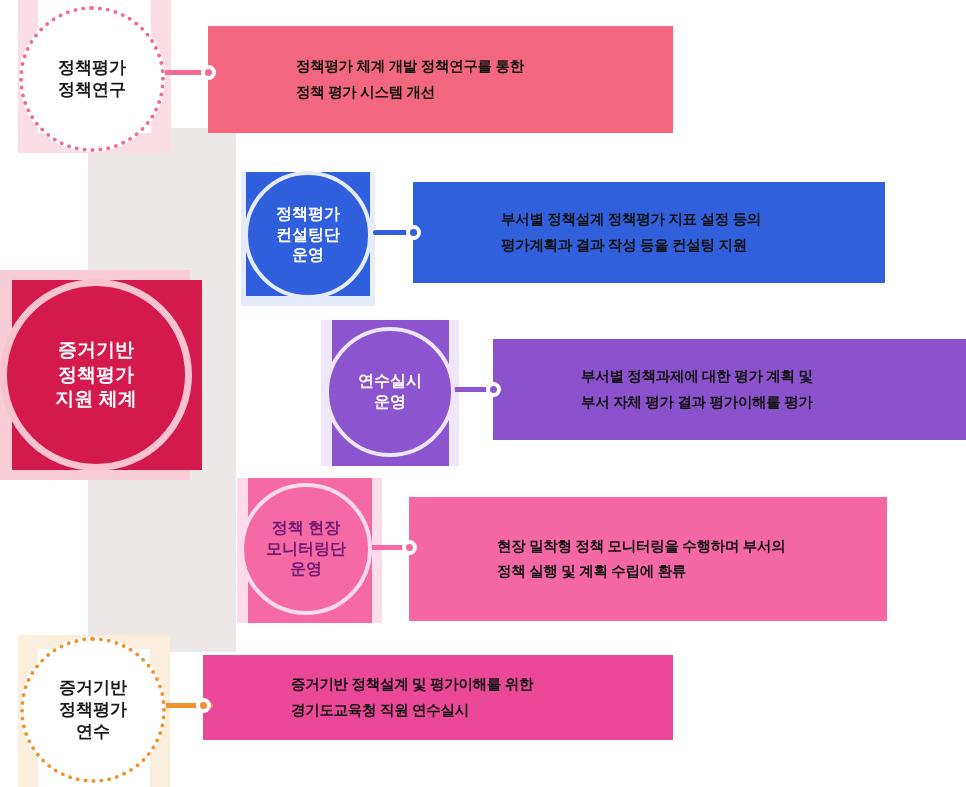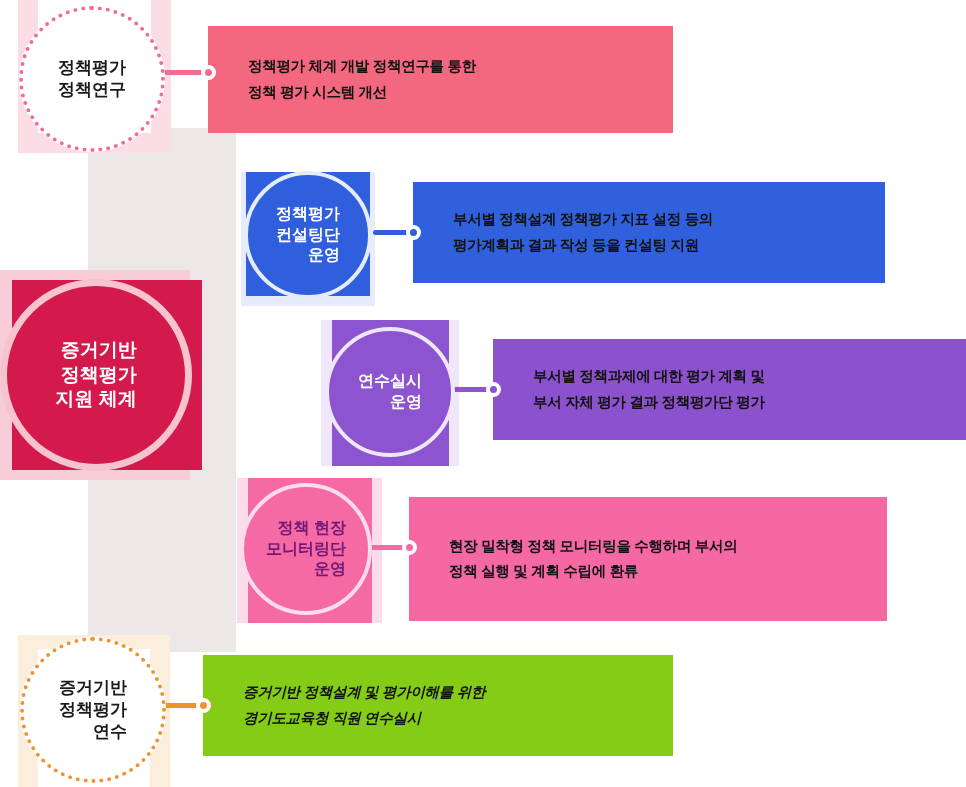--- a/index.html
+++ b/index.html
@@ -7,36 +7,36 @@
   #stage{position:relative;width:966px;height:787px;overflow:hidden;background:#fff;}
 
   
   .spine{position:absolute;background:#ebe8e7;}
 
   
   .sq{position:absolute;}
   .sq-inner{position:absolute;background:#ffffff;}
 
   
-  .circ{position:absolute;border-radius:50%;display:flex;align-items:center;justify-content:center;text-align:right;box-sizing:border-box;}
+  .circ{position:absolute;border-radius:50%;display:flex;align-items:center;justify-content:center;text-align:center;box-sizing:border-box;}
   .circ .clabel{line-height:1.30;font-weight:bold;white-space:pre-line;}
 
   
   .hub{width:192px;height:192px;background:#d4194c;color:#fff;border:7px solid #f6c3cf;font-size:19px;}
 
   
   .dotted{background:#ffffff;box-sizing:border-box;}
 
   
   .conn-line{position:absolute;height:5px;border-radius:3px;}
   .conn-dot{position:absolute;width:15px;height:15px;border-radius:50%;box-sizing:border-box;border:4px solid #ffffff;}
 
   
   .box{position:absolute;display:flex;align-items:center;box-sizing:border-box;padding-left:40px;}
-  .box .btext{font-size:14.5px;font-weight:bold;color:#111111;line-height:1.75;white-space:pre-line;letter-spacing:-0.3px;}
+  .box .btext{font-size:14.5px;font-weight:bold;color:#111111;line-height:1.75;white-space:pre-line;letter-spacing:-0.3px;margin-left:48px;}
 </style>
 </head>
 <body>
 
 <div id="stage">
 
   <div class="spine" style="left:88px;top:128px;width:148px;height:524px;"></div>
 
   <div class="sq" style="left:18px;top:0px;width:153px;height:153px;background:#fbdde6;"></div>
   <div class="sq-inner" style="left:38px;top:0px;width:113px;height:133px;"></div>
@@ -69,21 +69,21 @@
     <div class="clabel" style="font-size:16px;color:#ffffff;">정책평가
 컨설팅단
 운영</div>
   </div>
 
   <div class="sq" style="left:321px;top:320px;width:138px;height:146px;background:#efe6fa;"></div>
   <div class="sq-inner" style="left:332px;top:320px;width:117px;height:146px;background:#8c54ce;"></div>
 
   <div class="box" style="left:493px;top:339px;width:473px;height:101px;background:#8c52cd;">
     <div class="btext">부서별 정책과제에 대한 평가 계획 및
-부서 자체 평가 결과 정책평가단 평가</div>
+부서 자체 평가 결과 평가이해를 평가</div>
   </div>
 
   <div class="conn-line" style="left:453px;top:387px;width:50px;background:#8c54ce;"></div>
   <div class="conn-dot" style="left:486px;top:382px;background:#8c54ce;"></div>
 
   <div class="circ" style="left:325px;top:327px;width:130px;height:130px;background:#8c54ce;border:4px solid #efe6fa;">
     <div class="clabel" style="font-size:16px;color:#ffffff;">연수실시
 운영</div>
   </div>
 
@@ -100,21 +100,21 @@
 
   <div class="circ" style="left:240px;top:483px;width:132px;height:132px;background:#f569a4;border:4px solid #fcdcea;">
     <div class="clabel" style="font-size:16px;color:#701a75;">정책 현장
 모니터링단
 운영</div>
   </div>
 
   <div class="sq" style="left:18px;top:635px;width:152px;height:152px;background:#fbeedd;"></div>
   <div class="sq-inner" style="left:38px;top:649px;width:112px;height:138px;"></div>
 
-  <div class="box" style="left:203px;top:655px;width:470px;height:101px;background:#84cc16;font-style:italic;">
+  <div class="box" style="left:203px;top:655px;width:470px;height:85px;background:#ec4899;">
     <div class="btext">증거기반 정책설계 및 평가이해를 위한
 경기도교육청 직원 연수실시</div>
   </div>
 
   <div class="conn-line" style="left:163px;top:703px;width:50px;background:#f0932e;"></div>
   <div class="conn-dot" style="left:196px;top:698px;background:#f0932e;"></div>
 
   <div class="circ dotted" style="left:20px;top:637px;width:146px;height:146px;border:4px dotted #f0932e;">
     <div class="clabel" style="font-size:17px;color:#1a1a1a;">증거기반
 정책평가

